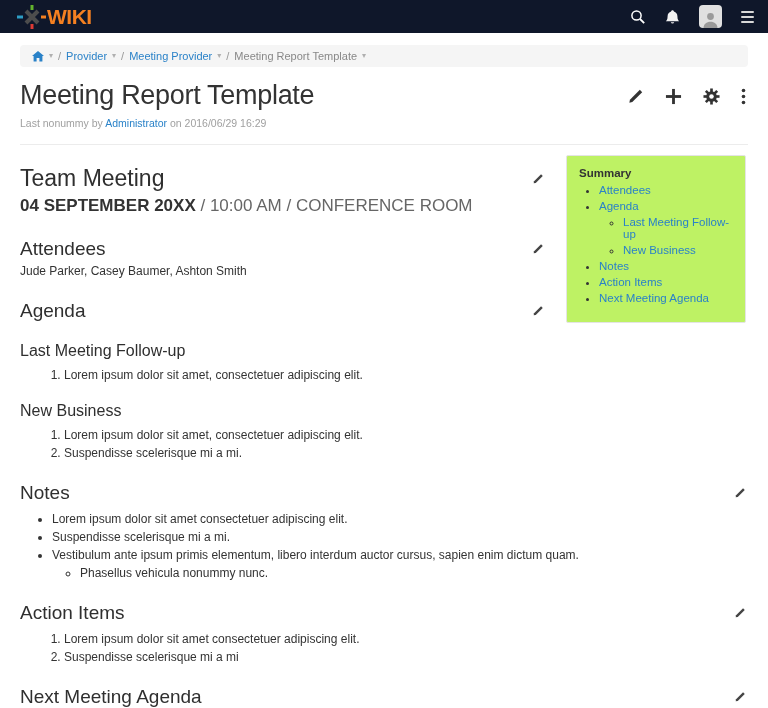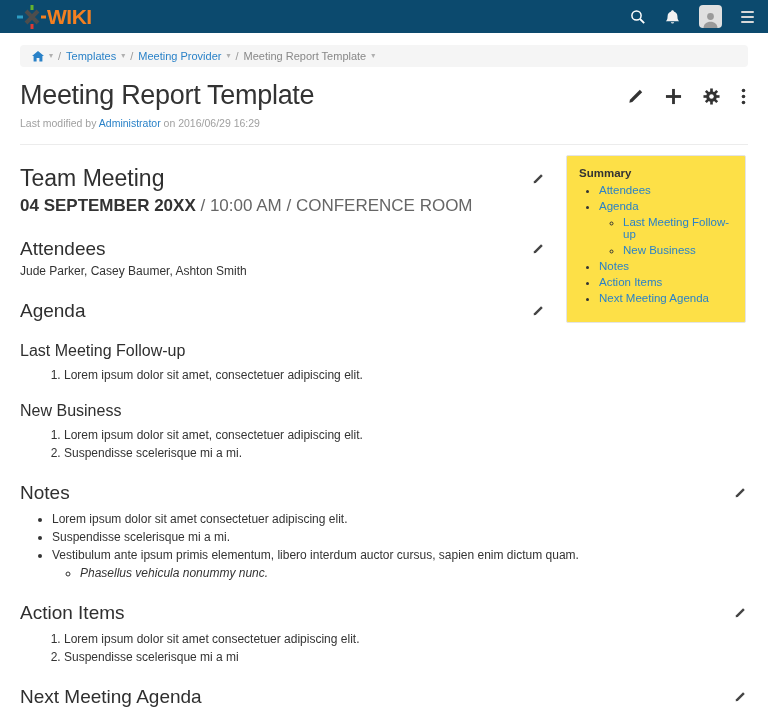--- a/index.html
+++ b/index.html
@@ -11,21 +11,21 @@
     background: #fff;
     display: flex;
     flex-direction: column;
     overflow: hidden;
   }
   a { text-decoration: none; }
 
   
   .navbar {
     height: 33px;
-    background: #0c4a6e;
+    background: #0f172a;
     display: flex;
     align-items: center;
     justify-content: space-between;
     padding: 0 14px 0 16px;
     flex: 0 0 auto;
   }
   .logo { display: flex; align-items: center; gap: 1px; cursor: pointer; }
   .logo-word {
     color: #f48021;
     font-size: 21px;
@@ -76,21 +76,21 @@
   .modified { font-size: 10.5px; color: #a0a0a0; margin-top: 6px; }
   .modified a { color: #2a82c8; }
   .rule { border: none; border-top: 1px solid #ececec; margin: 15px 0 0; }
 
   
   .content { padding: 6px 20px 0; font-size: 12px; flex: 1 1 auto; }
 
   .summary-box {
     float: right;
     width: 180px;
-    background: #fde047;
+    background: #bef264;
     border: 1px solid #e4e4e4;
     border-radius: 2px;
     padding: 11px 12px 14px;
     font-size: 11.5px;
     margin: 4px 2px 12px 20px;
   }
   .summary-box .summary-title { font-weight: bold; color: #333; font-size: 11.5px; }
   .summary-box ul { margin: 5px 0 0; padding-left: 20px; }
   .summary-box ul ul { list-style: circle; margin: 3px 0 0; padding-left: 24px; }
   .summary-box li { margin: 4px 0; color: #555; }
@@ -101,21 +101,21 @@
   h2.sec { font-size: 19px; margin: 22px 0 4px; }
   h3.sec { font-size: 16px; margin: 20px 0 4px; }
   .edit-btn { background: none; border: none; cursor: pointer; padding: 2px; display: flex; align-items: center; flex: 0 0 auto; }
 
   .date-line { font-size: 17px; color: #666; margin: 2px 0 0; }
   .date-line strong { color: #333; }
   .body-text { font-size: 12px; color: #333; margin: 4px 0 0; }
 
   .content ol { margin: 8px 0 2px; padding-left: 44px; }
   .content ul.dots { margin: 8px 0 2px; padding-left: 32px; }
-  .content ul.dots ul { list-style: circle; margin: 4px 0 16px; padding-left: 28px; font-style: italic; }
+  .content ul.dots ul { list-style: circle; margin: 4px 0 16px; padding-left: 28px; }
   .content li { margin: 4px 0; color: #333; }
 </style>
 </head>
 <body>
 
 <div class="navbar">
   <a class="logo">
     <span style="display:flex;">
       <svg width="30" height="26" viewBox="0 0 30 26">
         <line x1="1" y1="13" x2="7" y2="13" stroke="#2d9dc4" stroke-width="3"></line>
@@ -158,21 +158,21 @@
 </div>
 
 <nav class="breadcrumb">
   <a style="display:flex;">
     <svg width="12" height="11" viewBox="0 0 12 11">
       <path d="M6 0L0 5h1.6v5.4h3V7h2.8v3.4h3V5H12z" fill="#2a82c8"></path>
     </svg>
   </a>
   <span class="caret">▾</span>
   <span class="bc-sep">/</span>
-  <a class="bc-link">Templates</a>
+  <a class="bc-link">Provider</a>
   <span class="caret">▾</span>
   <span class="bc-sep">/</span>
   <a class="bc-link">Meeting Provider</a>
   <span class="caret">▾</span>
   <span class="bc-sep">/</span>
   <span class="bc-current">Meeting Report Template</span>
   <span class="caret">▾</span>
 </nav>
 
 <div class="main">
@@ -205,21 +205,21 @@
       <button class="action-btn">
         <svg width="5" height="17" viewBox="0 0 5 17">
           <circle cx="2.5" cy="2.5" r="1.8" fill="#333"></circle>
           <circle cx="2.5" cy="8.5" r="1.8" fill="#333"></circle>
           <circle cx="2.5" cy="14.5" r="1.8" fill="#333"></circle>
         </svg>
       </button>
     </div>
   </div>
   <p class="modified">
-    <span>Last modified by</span>
+    <span>Last nonummy by</span>
     <a>Administrator</a>
     <span>on 2016/06/29 16:29</span>
   </p>
   <hr class="rule">
 </div>
 
 <div class="content">
 
   <aside class="summary-box">
     <div class="summary-title">Summary</div>

